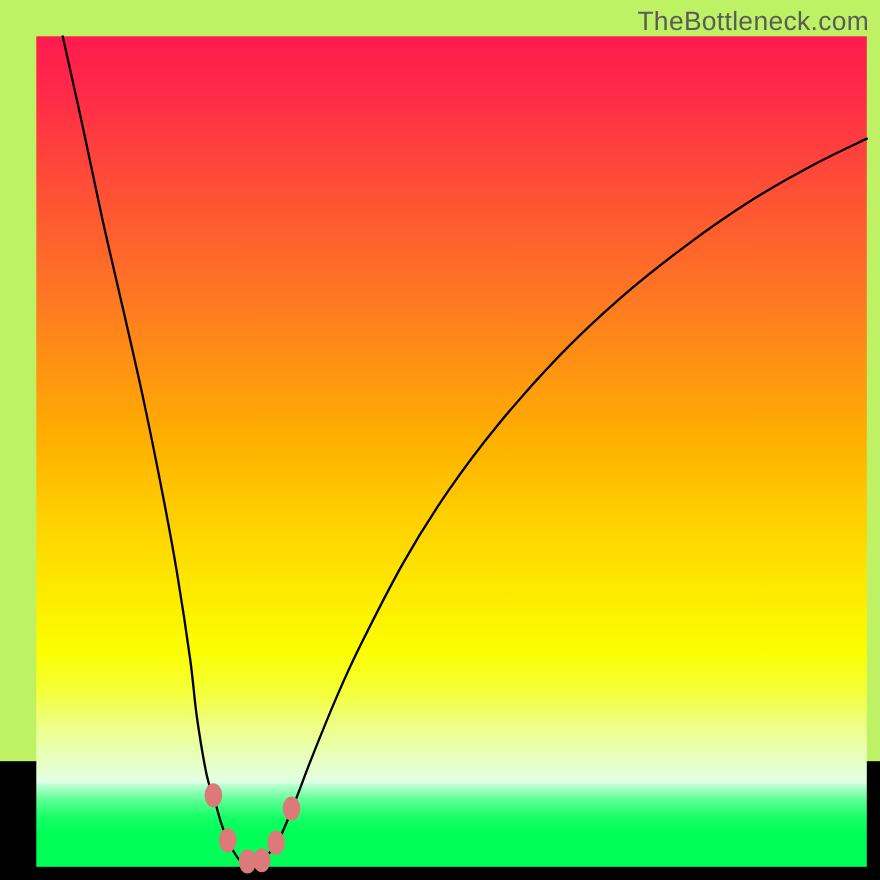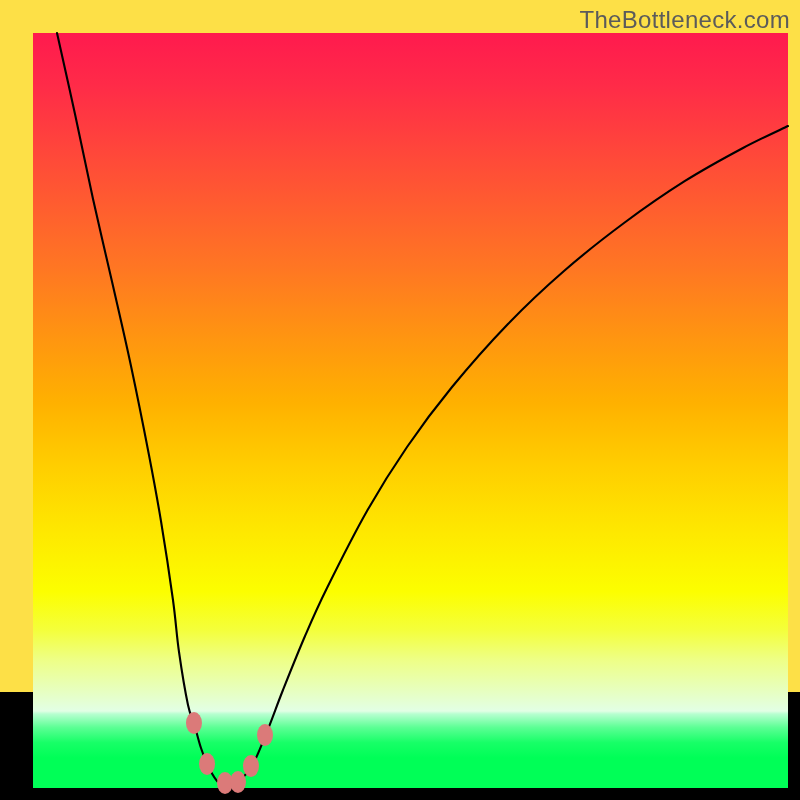--- a/index.html
+++ b/index.html
@@ -10,21 +10,21 @@
     background: #000;
     overflow: hidden;
     font-family: Arial, Helvetica, sans-serif;
   }
   .frame {
     position: absolute;
     top: 0;
     left: 0;
     width: 800px;
     height: 692px;
-    background: #fde047;
+    background: #bef264;
   }
   .plot-area {
     position: absolute;
     top: 33px;
     left: 33px;
     width: 755px;
     height: 755px;
     
     background: linear-gradient(to bottom,
       #ff1a4e 0%,

